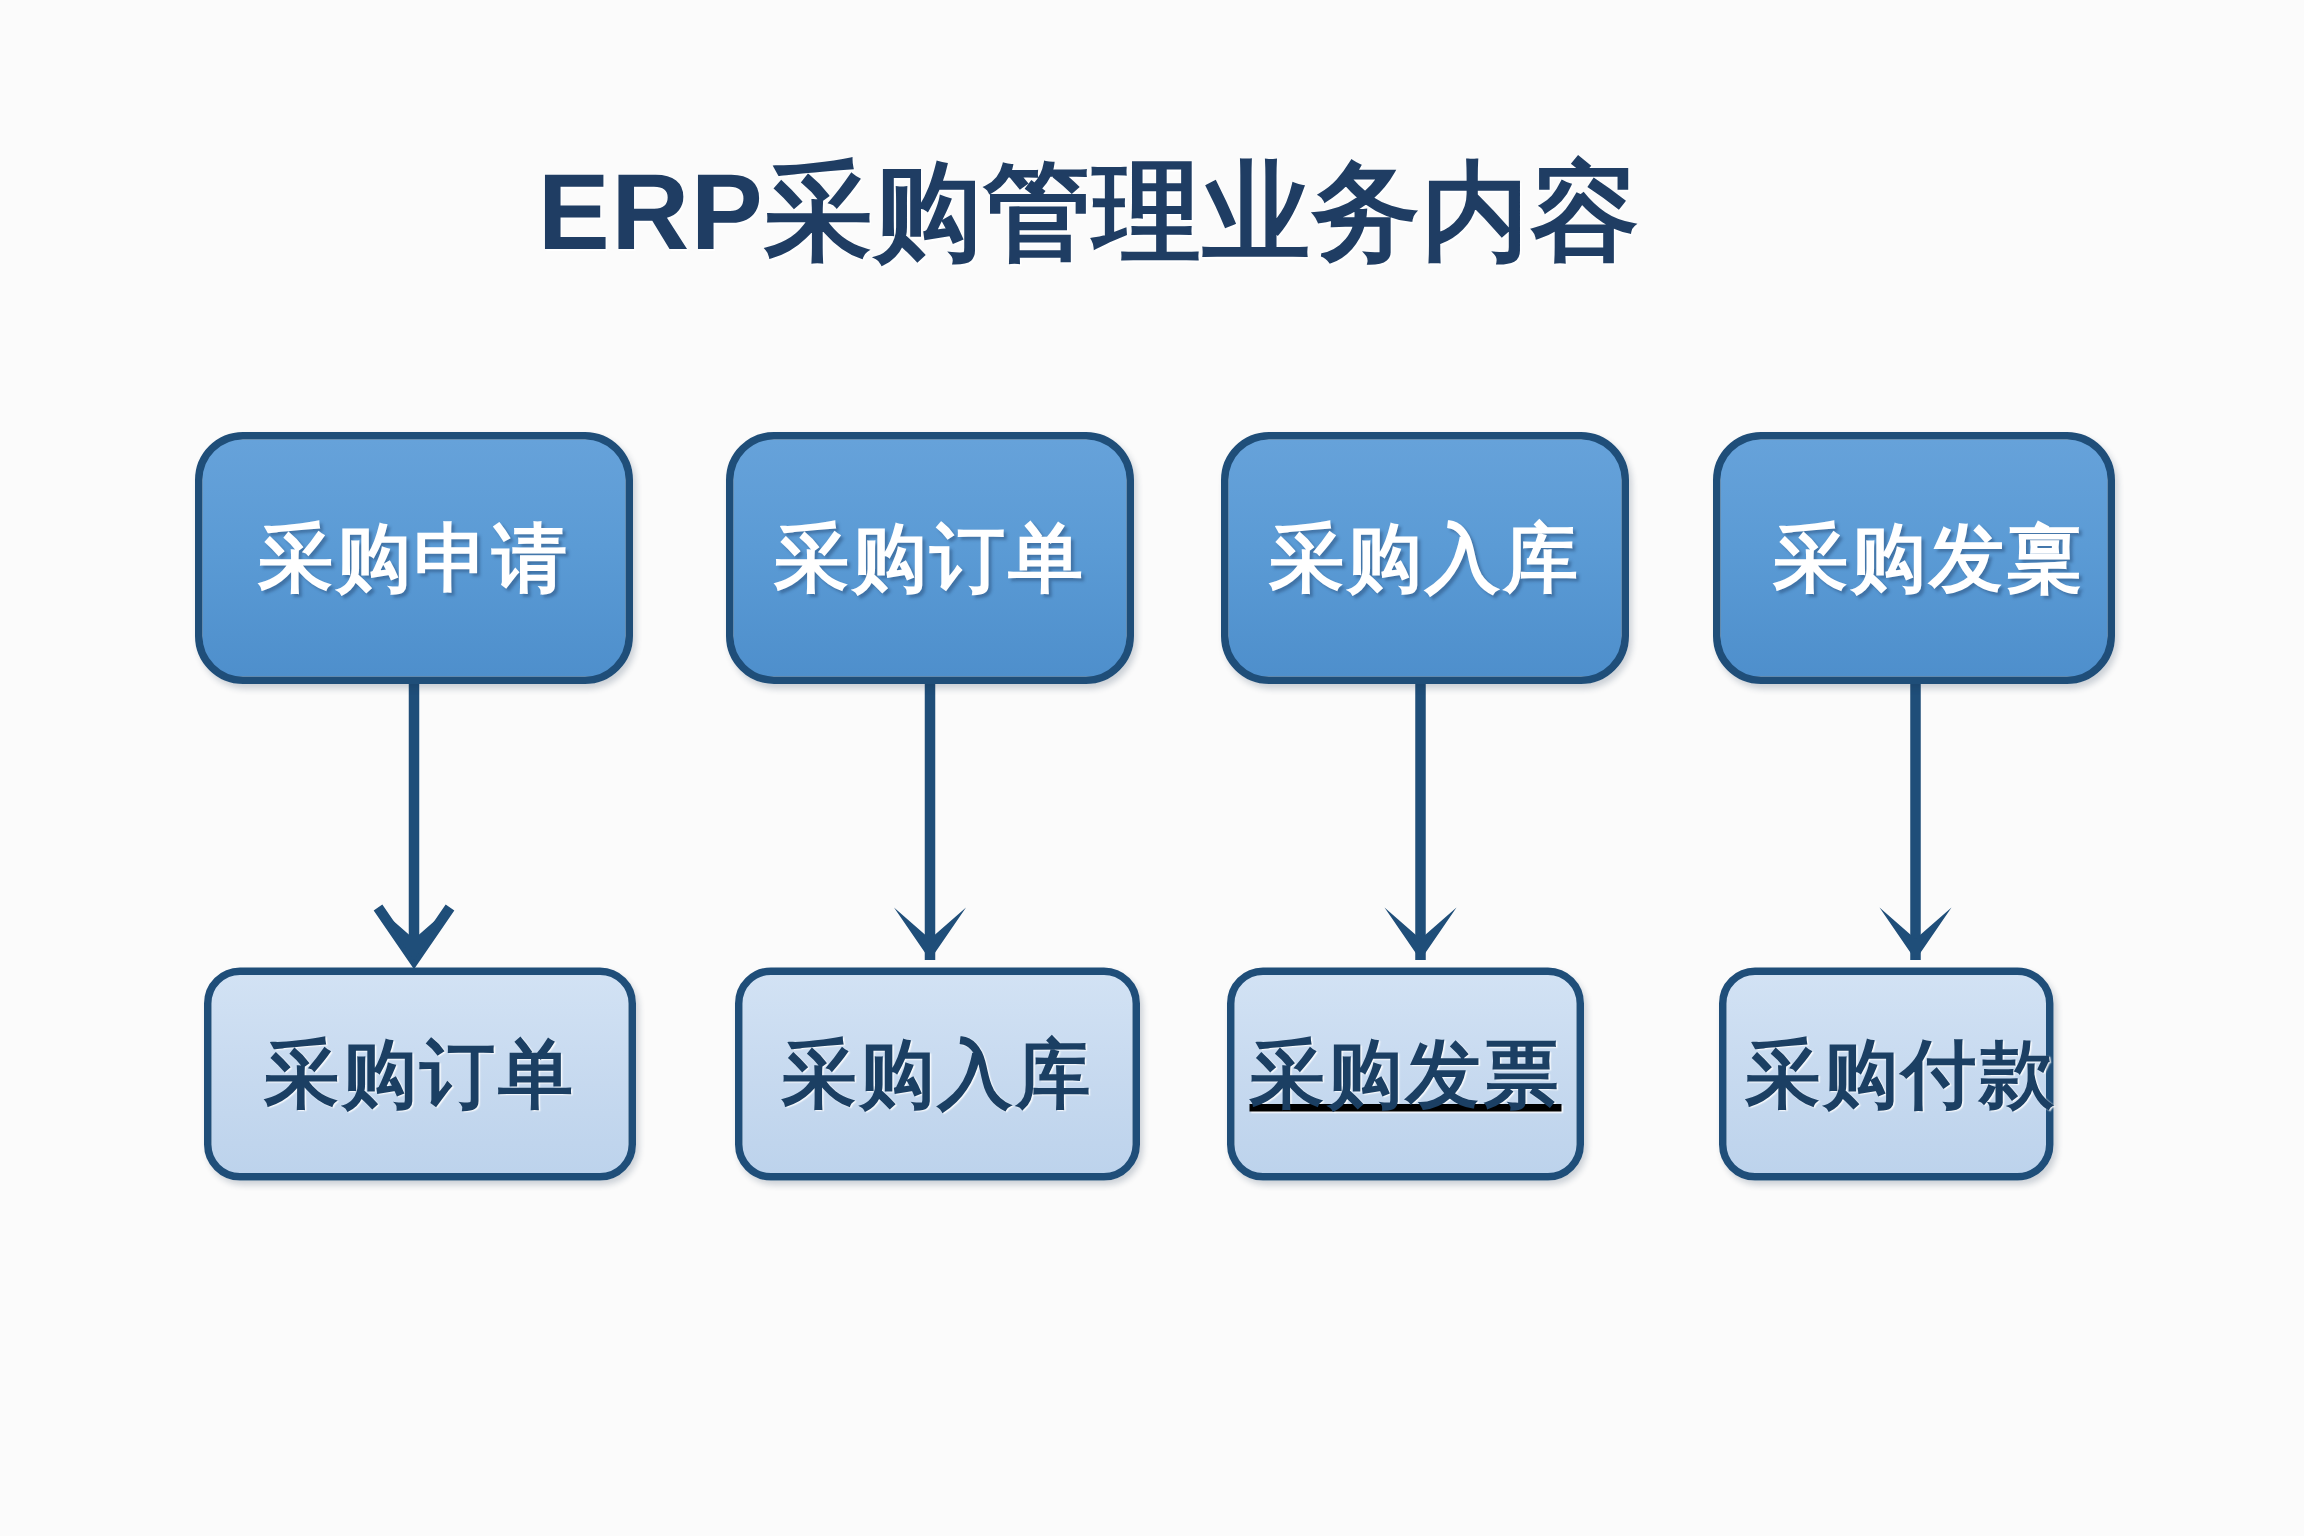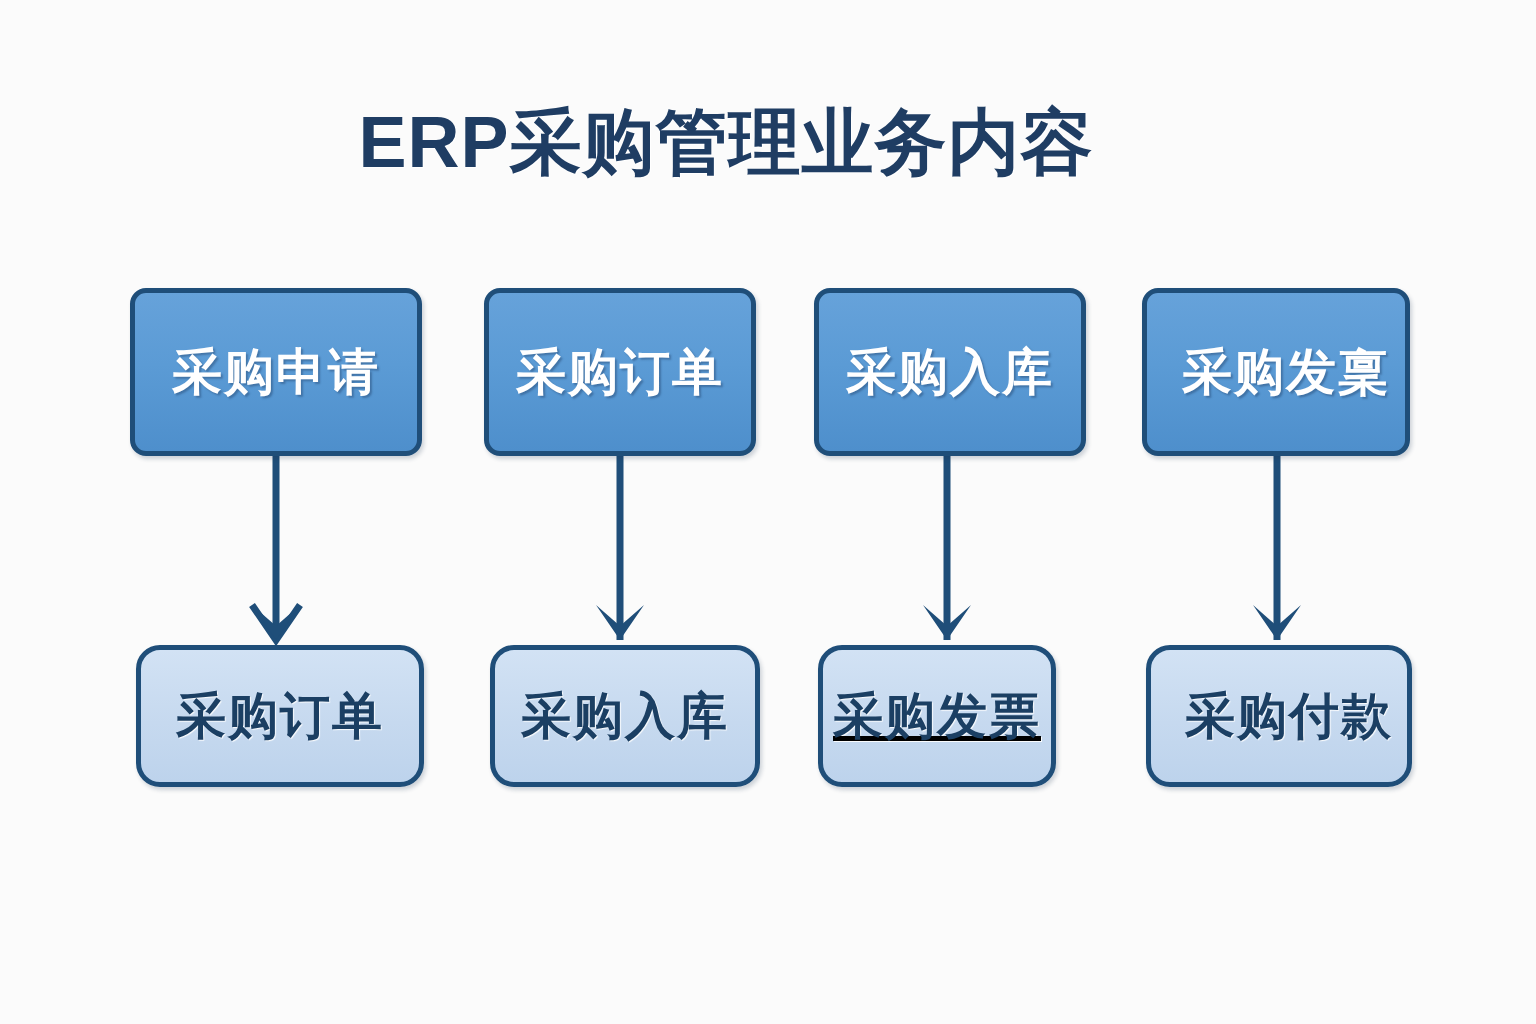--- a/index.html
+++ b/index.html
@@ -56,21 +56,21 @@
   }
   #row-top { top: 288px; }
   #row-bottom { top: 645px; }
 
   .node {
     position: absolute;
     box-sizing: border-box;
     display: flex;
     align-items: center;
     justify-content: center;
-    border-radius: 16px;
+    border-radius: 32px;
     border: 5px solid #1f4e79;
     box-shadow: 2px 3px 4px rgba(20,45,75,0.20);
   }
 
   .node-top {
     height: 168px;
     background: linear-gradient(180deg, #66a2da 0%, #5b9bd5 45%, #4e8fcc 100%);
   }
   .node-bottom {
     height: 142px;
@@ -96,21 +96,21 @@
 
   
   .col-0 { left: 130px; width: 292px; }
   .col-1 { left: 484px; width: 272px; }
   .col-2 { left: 814px; width: 272px; }
   .col-3 { left: 1142px; width: 268px; padding-left: 20px; }
 
   .node-bottom.col-0 { left: 136px; width: 288px; }
   .node-bottom.col-1 { left: 490px; width: 270px; }
   .node-bottom.col-2 { left: 818px; width: 238px; text-decoration: underline; }
-  .node-bottom.col-3 { left: 1146px; width: 266px; }
+  .node-bottom.col-3 { left: 1146px; width: 223px; }
 </style>
 </head>
 <body>
 
 <div id="canvas">
 
   <div id="diagram-title">ERP采购管理业务内容</div>
 
   <svg id="connector-layer" viewBox="0 0 1536 1024" width="1536" height="1024" xmlns="http://www.w3.org/2000/svg">
     <g fill="none" stroke="#1f4e79" stroke-width="7">

